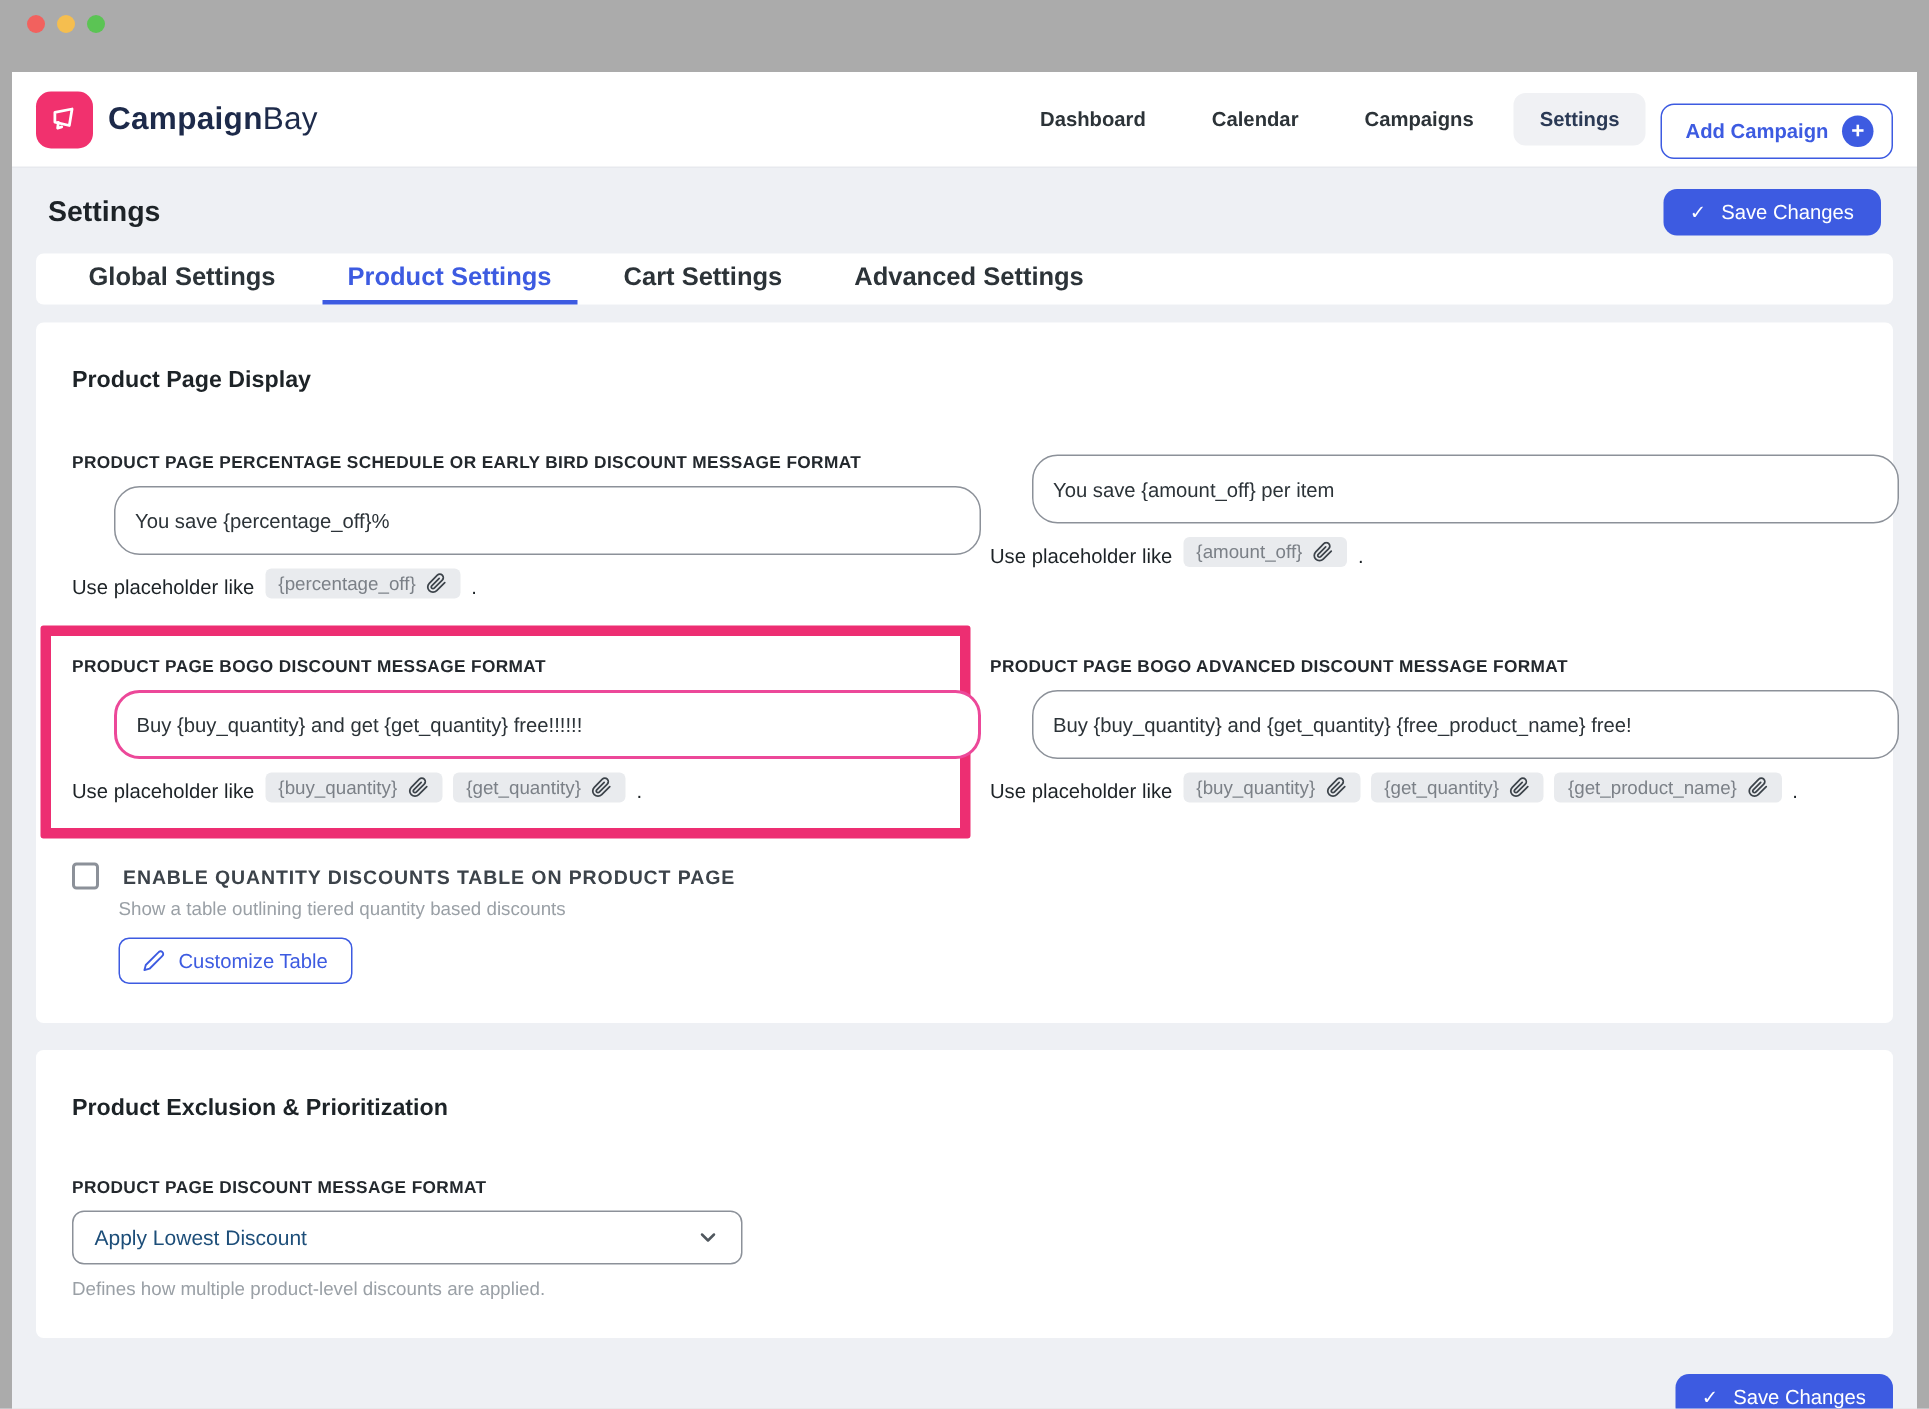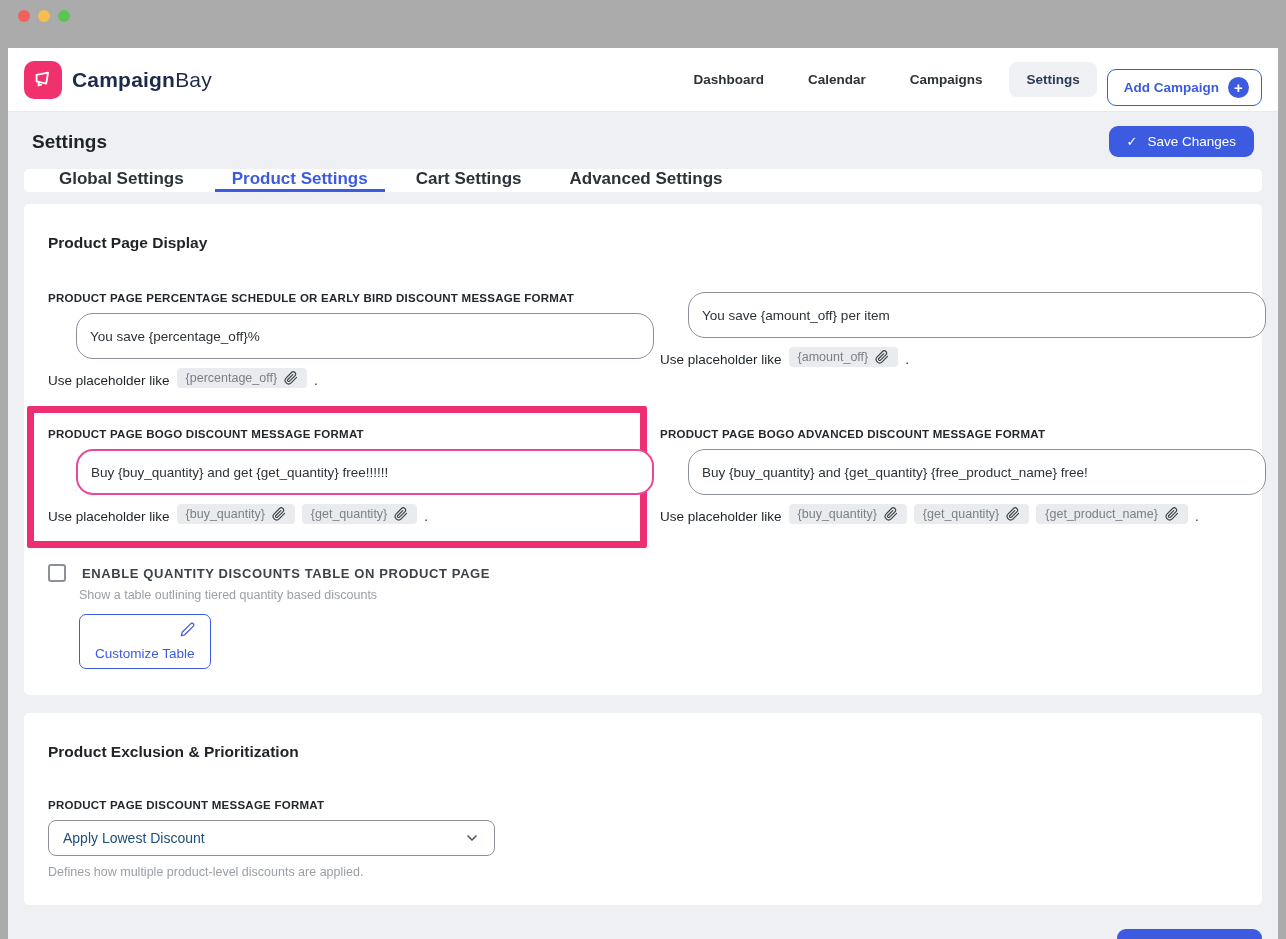--- a/index.html
+++ b/index.html
@@ -58,23 +58,23 @@
   .chip svg { display:block; }
 
   .bogo-highlight { border:7px solid #ED2E72; padding:15px 14px 17px; margin:-22px -21px -24px; border-radius:2px; }
 
   .qty-block { margin-top:40px; }
   .qty-head { display:flex; align-items:center; gap:16px; }
   .checkbox { width:18px; height:18px; border:2px solid #8c9199; border-radius:3px; background:#fff; cursor:pointer;
     appearance:none; -webkit-appearance:none; }
   .qty-label { font-size:13px; font-weight:700; color:#3c434a; letter-spacing:.6px; }
   .qty-help { margin:6px 0 0 31px; font-size:12.5px; color:#9aa0a6; }
-  .customize-btn { margin:12px 0 0 31px; display:inline-flex; align-items:flex-end; gap:9px; background:#fff;
+  .customize-btn { margin:12px 0 0 31px; display:inline-flex; align-items:center; gap:9px; background:#fff;
     border:1px solid #3D5BE1; color:#3D5BE1; border-radius:7px; padding:7px 15px; font-size:13.5px;
-    font-family:"Liberation Sans",sans-serif; cursor:pointer;flex-direction:column; }
+    font-family:"Liberation Sans",sans-serif; cursor:pointer; }
 
   .select-wrap { margin-top:9px; width:447px; height:36px; border:1px solid #8c9199; border-radius:8px;
     display:flex; align-items:center; justify-content:space-between; padding:0 14px; background:#fff; cursor:pointer; }
   .select-value { font-size:14px; color:#1d4e79;text-align:center; }
   .select-help { margin-top:9px; font-size:12.5px; color:#9aa0a6; }
   .excl-field { margin-top:38px; }
 
   .footer-row { display:flex; justify-content:flex-end; padding:24px 16px 0; }
 </style>
 </head>

